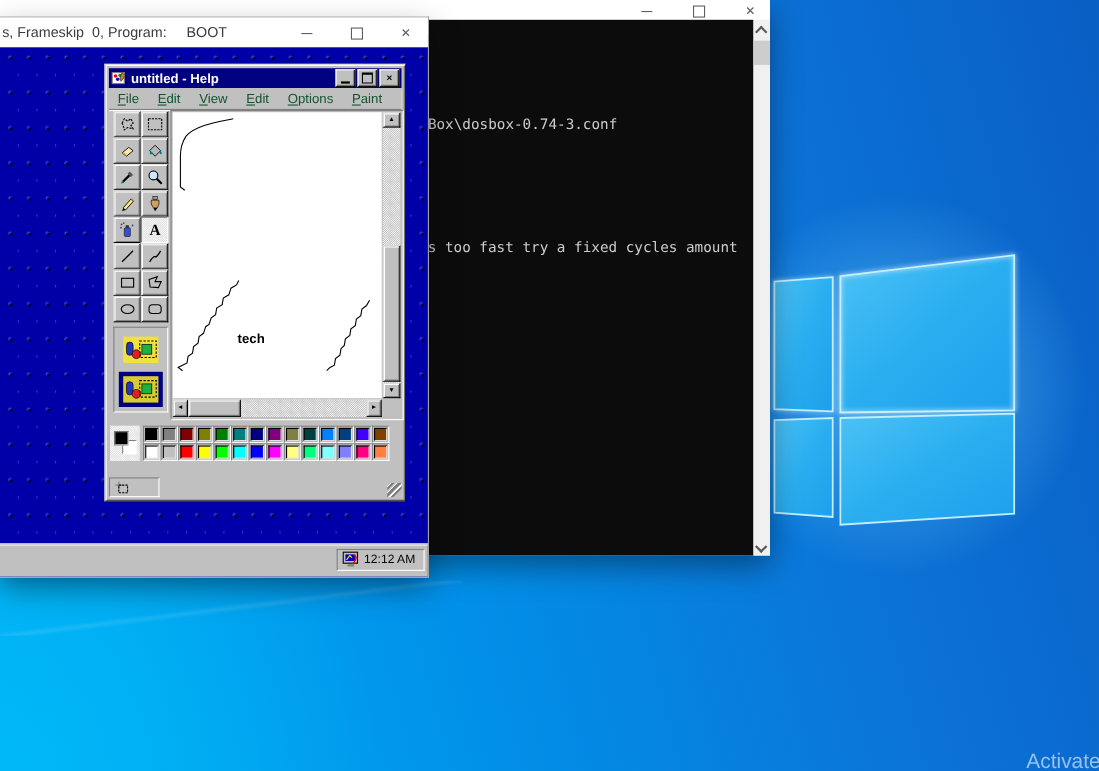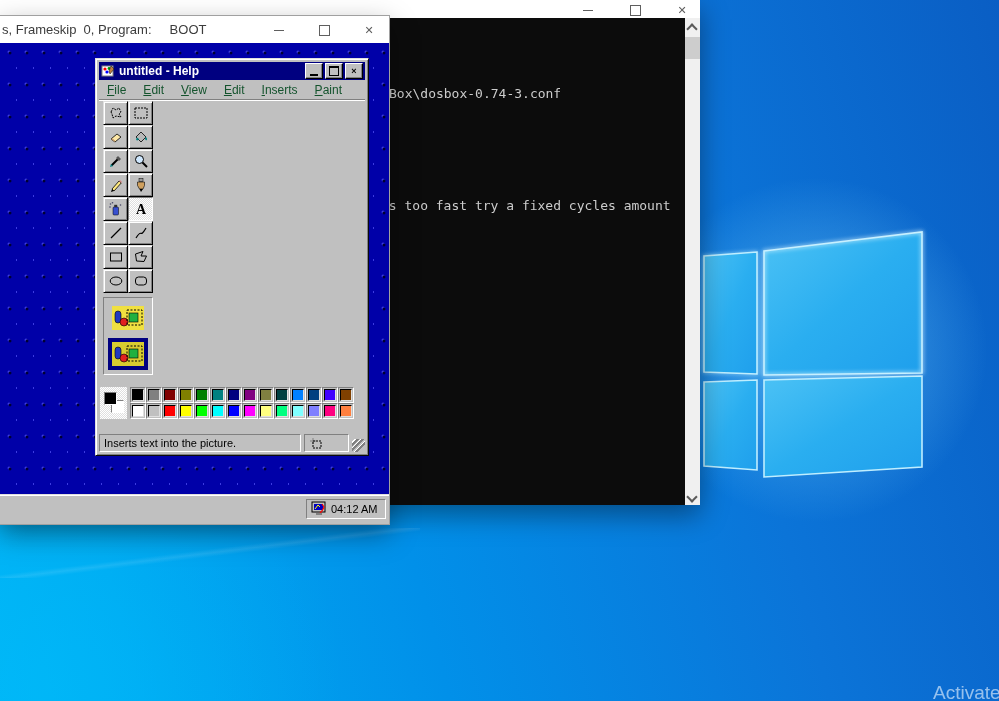--- a/index.html
+++ b/index.html
@@ -20,21 +20,21 @@
 
   
   .console-win{position:absolute;left:0;top:0;width:700px;height:505px;background:#fff;
     box-shadow:0 10px 26px rgba(0,0,0,.4);}
   .console-titlebar{position:absolute;left:0;top:0;right:0;height:18px;background:#ffffff;}
   .cap-btns{position:absolute;top:2px;right:8px;display:flex;gap:30px;}
   .cap-btn{width:16px;height:14px;display:flex;align-items:center;justify-content:center;color:#5f5f5f;font-size:11px;}
   .cap-minimize i{display:block;width:10px;height:0;border-top:1px solid #5f5f5f;}
   .cap-maximize i{display:block;width:9px;height:9px;border:1px solid #5f5f5f;}
   .console-body{position:absolute;left:0;top:18px;right:15px;bottom:0;background:#0c0c0c;overflow:hidden;}
-  .console-line{position:absolute;font-family:"DejaVu Sans Mono",monospace;font-size:13px;color:#cccccc;white-space:pre;}
+  .console-line{position:absolute;font-family:"DejaVu Sans Mono",monospace;font-size:13px;color:#cccccc;white-space:pre;margin-top:20px;}
   .console-scrollbar{position:absolute;top:18px;right:0;width:15px;bottom:0;background:#f0f0f0;}
   .sb-chevron{position:absolute;left:3px;width:8px;height:8px;}
   .sb-chevron i{display:block;width:6px;height:6px;border-left:2px solid #5a5a5a;border-top:2px solid #5a5a5a;margin:2px auto;}
   .sb-chevron.up{top:5px;} .sb-chevron.up i{transform:rotate(45deg);}
   .sb-chevron.down{bottom:4px;} .sb-chevron.down i{transform:rotate(-135deg);margin-top:0;}
   .console-thumb{position:absolute;left:0;right:0;top:19px;height:22px;background:#cdcdcd;}
 
   
   .dosbox-win{position:absolute;left:0;top:15px;width:389px;height:508px;
     border:1px solid #a0a0a0;border-left:none;background:#fff;box-shadow:0 10px 26px rgba(0,0,0,.35);}
@@ -223,21 +223,21 @@
             </span>
           <span class="paint-capbtn">×</span>
         </span>
       </div>
 
       <div class="paint-menubar">
           <span class="menu-item">File</span>
           <span class="menu-item">Edit</span>
           <span class="menu-item">View</span>
           <span class="menu-item">Edit</span>
-          <span class="menu-item">Inserts</span>
+          <span class="menu-item">Options</span>
           <span class="menu-item">Paint</span>
         </div>
 
       <div class="toolbox">
           <div class="tool-btn">
             <svg viewBox="0 0 16 16">
               <path d="M3 7 L5 3 L8 5 L11 3 L13 7 L11 9 L13 12 L8 11 L5 13 L4 9 Z" fill="none" stroke="#000" stroke-dasharray="2 1"></path>
             </svg>
           </div>
           <div class="tool-btn">
@@ -346,20 +346,40 @@
             <svg viewBox="0 0 34 26">
               <rect x="1" y="1" width="32" height="24" fill="#d8cc30"></rect>
               <rect x="4" y="6" width="6" height="12" rx="3" fill="#2038c0" stroke="#000" stroke-width="0.6"></rect>
               <circle cx="13" cy="17" r="4" fill="#e02020" stroke="#000" stroke-width="0.6"></circle>
               <rect x="18" y="8" width="9" height="9" fill="#20b040" stroke="#000" stroke-width="0.6"></rect>
               <rect x="16" y="5" width="15" height="15" fill="none" stroke="#000" stroke-dasharray="2 1.5"></rect>
             </svg>
           </div>
         </div>
 
+      <div class="canvas-frame">
+        <svg class="paint-canvas" width="190" height="260" viewBox="0 0 190 260">
+          <path d="M55 6 C40 9 20 12 12 22 C8 28 7 33 7 40 L7 68 L11 71" fill="none" stroke="#000" stroke-width="1"></path>
+          <path d="M60 153 L58 157 L53 160 L51 166 L46 169 L45 175 L40 178 L39 184 L35 187 L33 193 L30 195 L28 201 L24 204 L23 210 L19 213 L18 219 L14 222 L13 228 L5 232 L9 235" fill="none" stroke="#000" stroke-width="1"></path>
+          <path d="M179 171 L176 176 L172 179 L171 185 L167 188 L166 194 L162 197 L161 203 L157 206 L156 212 L153 215 L152 221 L148 224 L147 230 L143 232 L140 235" fill="none" stroke="#000" stroke-width="1"></path>
+          <text x="59" y="210" font-family="Liberation Sans, sans-serif" font-size="12" font-weight="bold" fill="#000">tech</text>
+        </svg>
+        <div class="vsb">
+          <div class="sb-track"></div>
+          <div class="sb-btn" style="left:0;top:0;">▲</div>
+          <div class="sb-thumb" style="left:0;top:121px;width:16px;height:124px;"></div>
+          <div class="sb-btn" style="left:0;top:246px;">▼</div>
+        </div>
+        <div class="hsb">
+          <div class="sb-track"></div>
+          <div class="sb-btn" style="left:0;top:0;width:14px;height:16px;">◄</div>
+          <div class="sb-thumb" style="left:14px;top:0;width:48px;height:16px;"></div>
+          <div class="sb-btn" style="left:176px;top:0;width:14px;height:16px;">►</div>
+        </div>
+      </div>
 
       <div class="palette">
         <div class="current-colors">
           <i class="cc-fg" style="background: rgb(0, 0, 0);"></i>
           <i class="cc-bg" style="background: rgb(255, 255, 255);"></i>
         </div>
         <div class="swatches">
             <div class="swatch">
               <i style="background:#000000"></i>
             </div>
@@ -441,39 +461,36 @@
             <div class="swatch">
               <i style="background:#ff0080"></i>
             </div>
             <div class="swatch">
               <i style="background:#ff8040"></i>
             </div>
           </div>
       </div>
 
       <div class="statusbar">
-        <div class="status-panel status-main">
-          <span class="status-text">Inserts text into the picture.</span>
-        </div>
         <div class="status-panel status-size">
           <svg width="13" height="13" viewBox="0 0 13 13">
             <path d="M4 1 v6 M1 4 h6" stroke="#808080" stroke-width="1"></path>
             <rect x="4" y="4" width="8" height="7" fill="none" stroke="#000" stroke-dasharray="2 1"></rect>
           </svg>
         </div>
         <div class="resize-grip"></div>
       </div>
     </div>
 
     <div class="taskbar">
       <div class="tray">
         <svg width="16" height="16" viewBox="0 0 16 16">
           <rect x="1" y="1" width="13" height="10" fill="#c0c0c0" stroke="#000" stroke-width="1"></rect>
           <rect x="3" y="3" width="9" height="6" fill="#0000c0"></rect>
           <path d="M4 8 L7 4 L9 6" stroke="#ffff00" fill="none" stroke-width="1"></path>
           <path d="M11 3 L13 6 L11 10 L9 12" stroke="#ff0000" fill="none" stroke-width="1.2"></path>
           <rect x="5" y="12" width="6" height="2" fill="#808080"></rect>
         </svg>
-        <span class="tray-clock">04:12 AM</span>
+        <span class="tray-clock">12:12 AM</span>
       </div>
     </div>
   </div>
 </div>
 
 </body></html>

